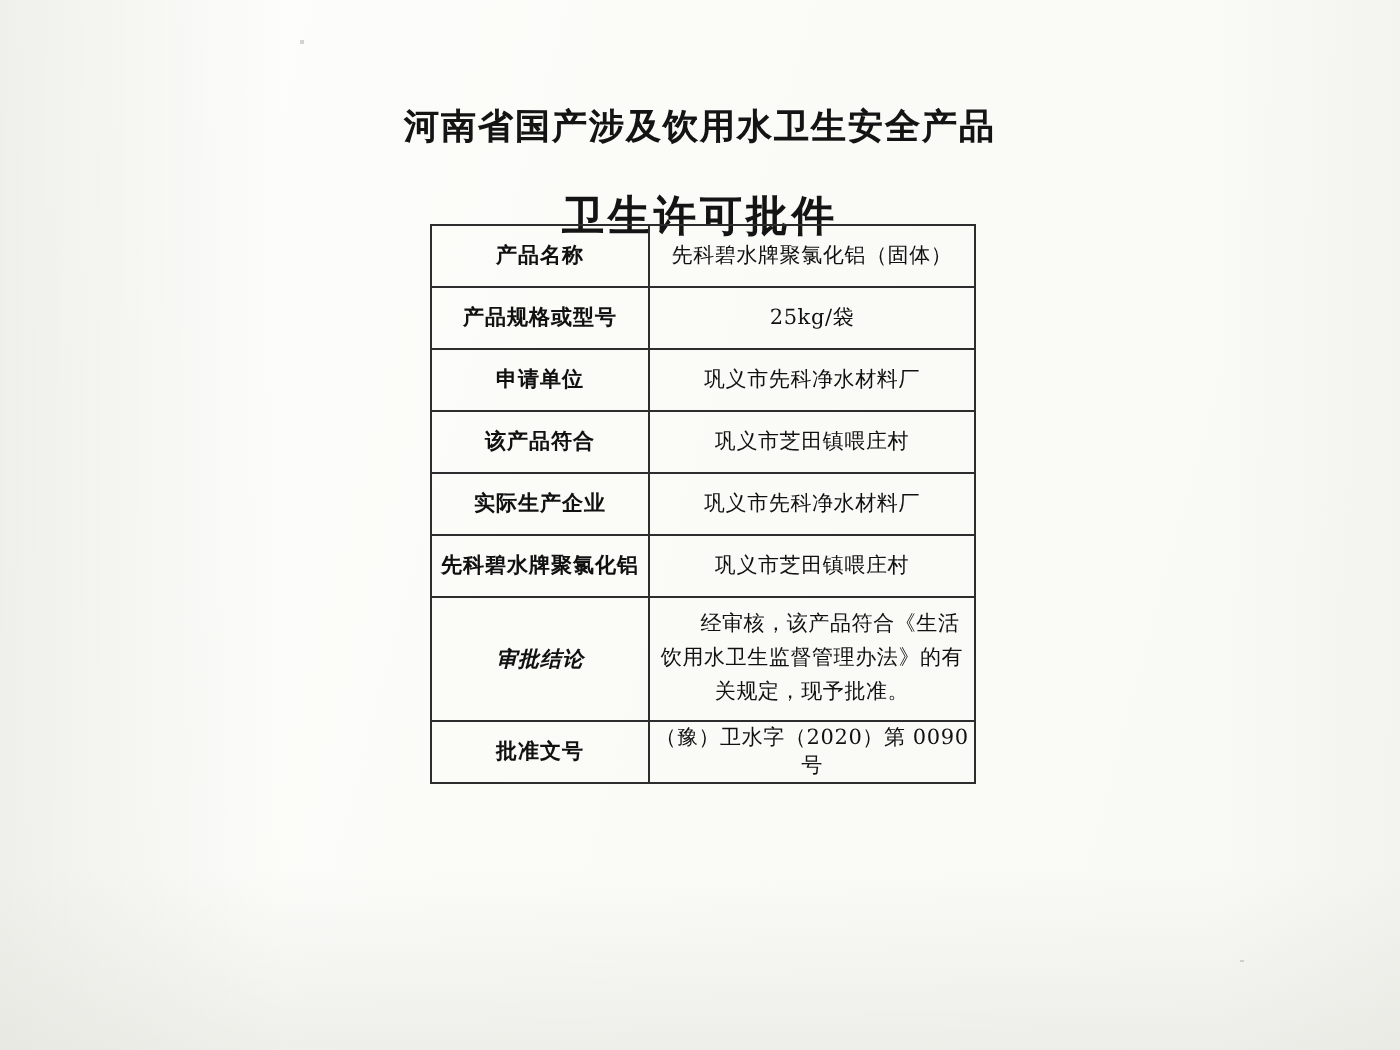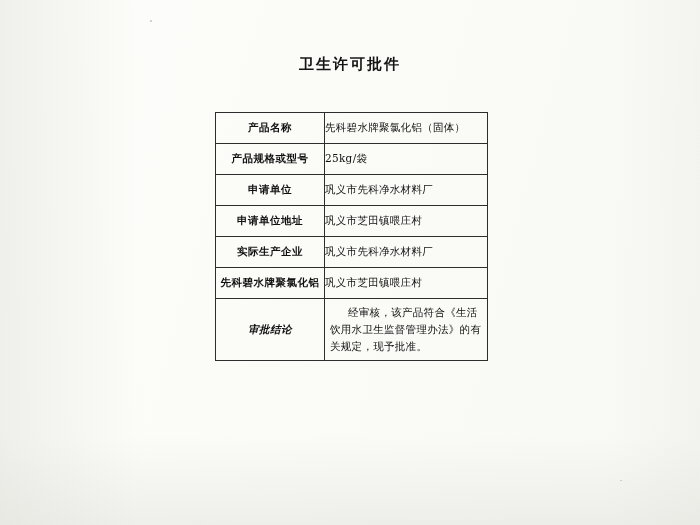--- a/index.html
+++ b/index.html
@@ -50,23 +50,23 @@
     font-family: "DejaVu Serif", serif;
     font-weight: bold;
     color: #141414;
     letter-spacing: 1px;
   }
   .title-line1 {
     font-size: 17.5px;
     line-height: 24px;
   }
   .title-line2 {
-    font-size: 15px;
+    font-size: 21px;
     line-height: 24px;
-    margin-top: 0;
+    margin-top: 20px;
     letter-spacing: 2px;
   }
   table.cert {
     position: absolute;
     left: 215px;
     top: 112px;
     width: 270px;
     border-collapse: collapse;
     table-layout: fixed;
   }
@@ -81,21 +81,21 @@
   td.label {
     width: 108px;
     text-align: center;
     font-weight: bold;
     letter-spacing: 0.5px;
     height: 30px;
     padding: 3px 2px;
   }
   td.value {
     width: 162px;
-    text-align: left;
+    text-align: center;
     padding: 3px 6px;
     height: 30px;
     letter-spacing: 0.3px;
   }
   tr.conclusion td.label {
     height: 46px;
     font-style: italic;
   }
   tr.conclusion td.value {
     height: 46px;
@@ -119,48 +119,53 @@
 
 <div class="page">
   <div class="paper-shade-left"></div>
   <div class="paper-shade-right"></div>
   <div class="paper-shade-bottom"></div>
 
   <div class="speck" style="left:150px; top:20px; width:2px; height:2px;"></div>
   <div class="speck" style="left:620px; top:480px; width:2px; height:1px;"></div>
 
   <div class="title-block">
+    <div class="title-line1">河南省国产涉及饮用水卫生安全产品</div>
     <div class="title-line2">卫生许可批件</div>
   </div>
 
   <table class="cert">
     <tbody>
       <tr>
         <td class="label">产品名称</td>
         <td class="value">先科碧水牌聚氯化铝（固体）</td>
       </tr>
       <tr>
         <td class="label">产品规格或型号</td>
         <td class="value">25kg/袋</td>
       </tr>
       <tr>
         <td class="label">申请单位</td>
         <td class="value">巩义市先科净水材料厂</td>
       </tr>
       <tr>
-        <td class="label">申请单位地址</td>
+        <td class="label">该产品符合</td>
         <td class="value">巩义市芝田镇喂庄村</td>
       </tr>
       <tr>
         <td class="label">实际生产企业</td>
         <td class="value">巩义市先科净水材料厂</td>
       </tr>
       <tr>
         <td class="label">先科碧水牌聚氯化铝</td>
         <td class="value">巩义市芝田镇喂庄村</td>
       </tr>
       <tr class="conclusion">
         <td class="label">审批结论</td>
         <td class="value">经审核，该产品符合《生活饮用水卫生监督管理办法》的有关规定，现予批准。</td>
       </tr>
+      <tr>
+        <td class="label">批准文号</td>
+        <td class="value">（豫）卫水字（2020）第 0090 号</td>
+      </tr>
     </tbody>
   </table>
 </div>
 
 </body></html>

